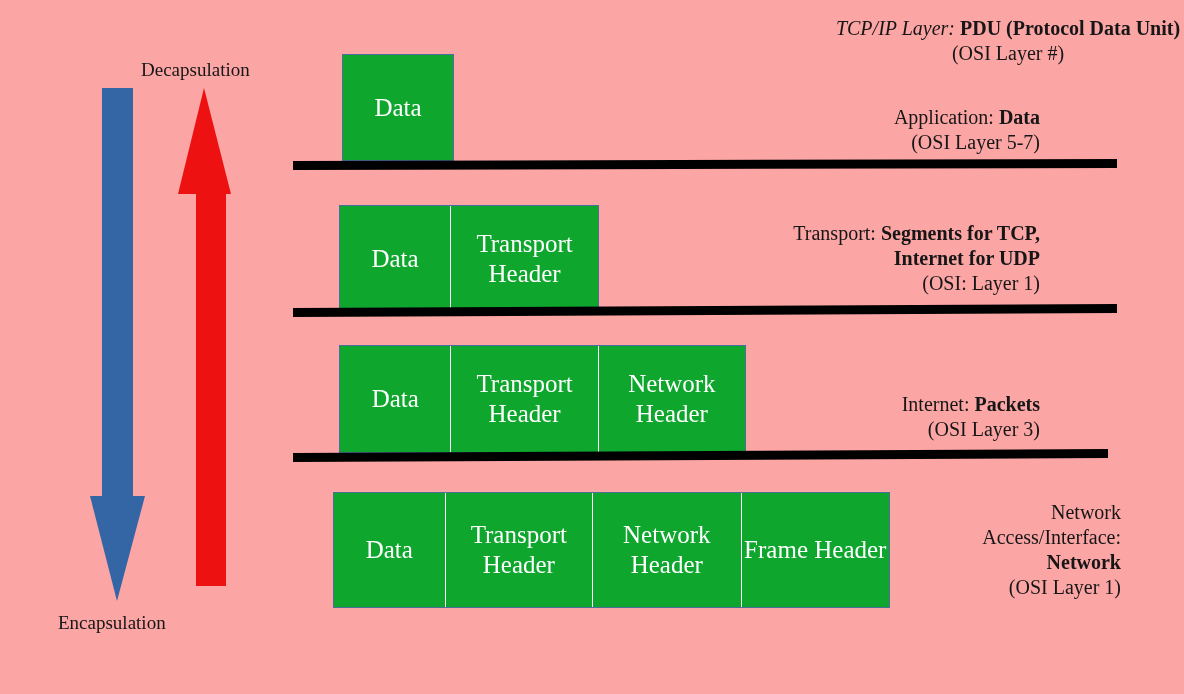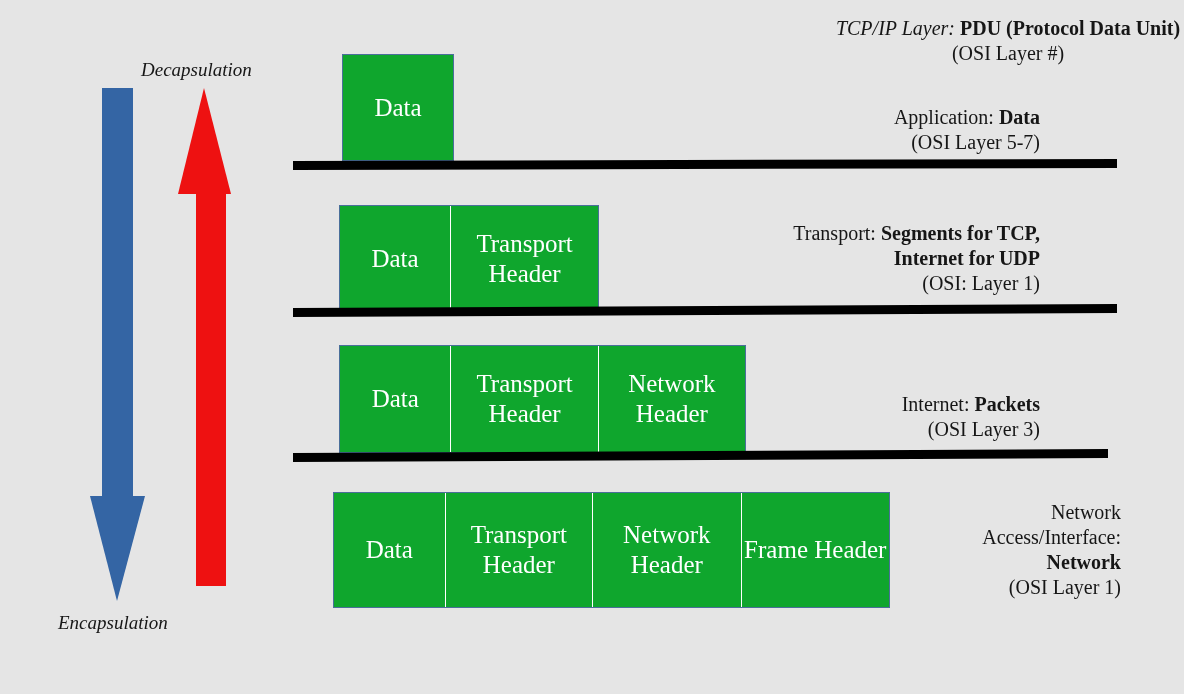--- a/index.html
+++ b/index.html
@@ -4,21 +4,21 @@
 <style>
   html, body {
     margin: 0;
     padding: 0;
     background: #ffffff;
   }
   #canvas {
     position: relative;
     width: 1184px;
     height: 694px;
-    background: #e5e5e5;
+    background: #fca5a5;
     overflow: hidden;
     font-family: "Liberation Serif", "DejaVu Serif", serif;
     color: #111111;
   }
 
   
   .layer-label {
     position: absolute;
     text-align: right;
     font-size: 20px;
@@ -61,21 +61,20 @@
   .arrow-shaft { position: absolute; }
   .arrow-head  { position: absolute; width: 0; height: 0; }
 
   .arrow-caption {
     position: absolute;
     font-size: 19px;
     line-height: 22px;
     color: #161616;
     white-space: nowrap;
     text-align: left;
-    font-style: italic;
   }
 </style>
 </head>
 <body>
 
 <div id="canvas">
 
   <div class="layer-label" style="left:622px; top:16px; width:772px; text-align:center; width:auto; right:auto;">
     <div style="width:772px; margin-left:-386px; position:relative; left:386px;">
       <div>

